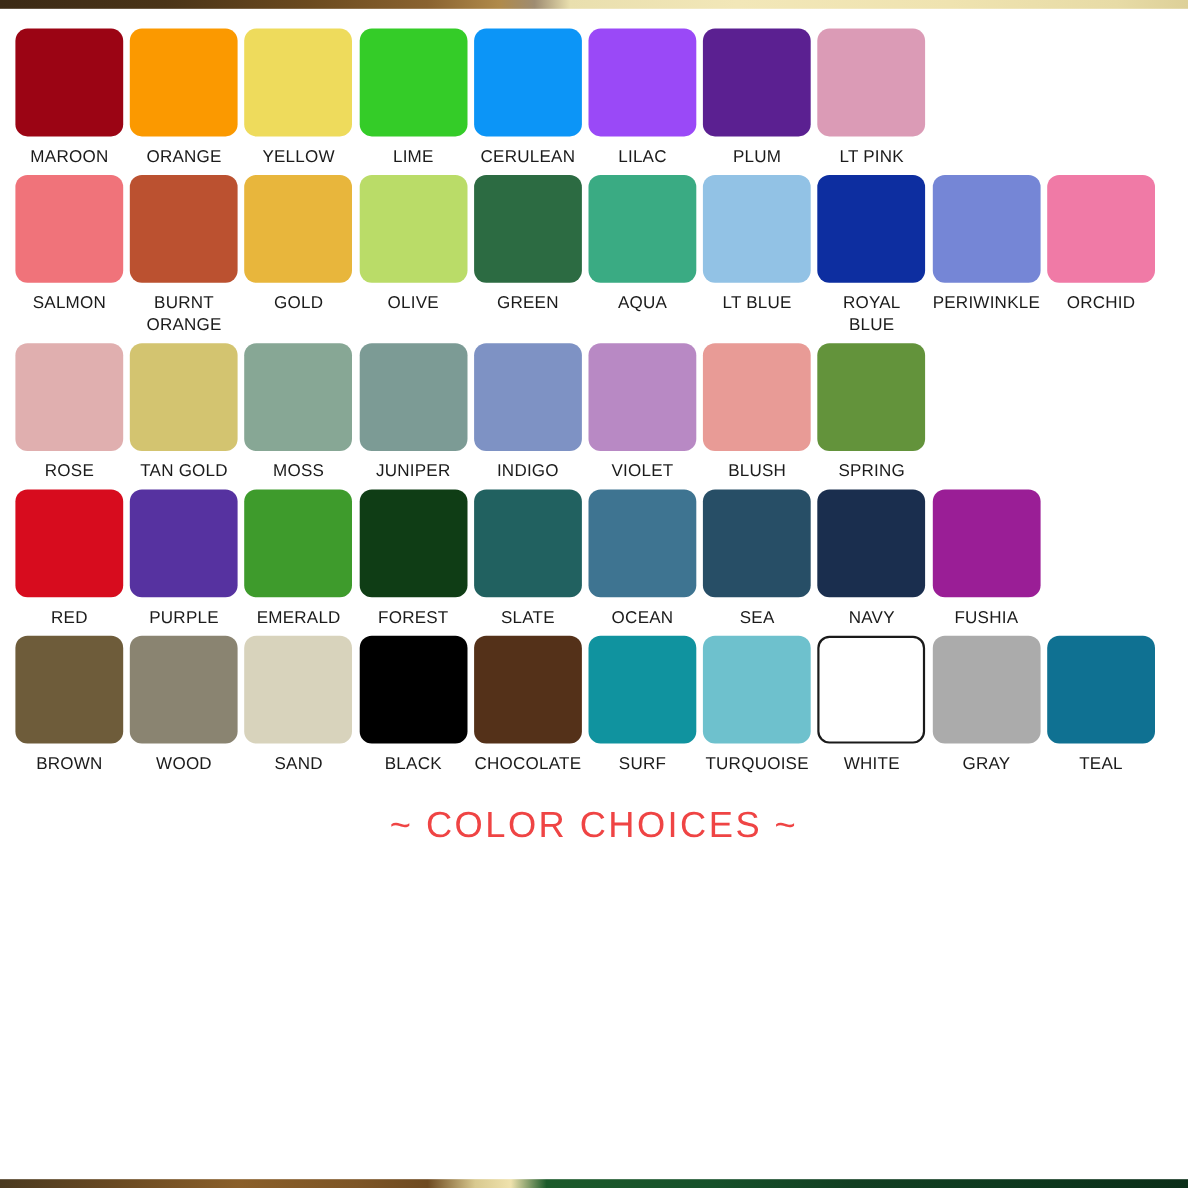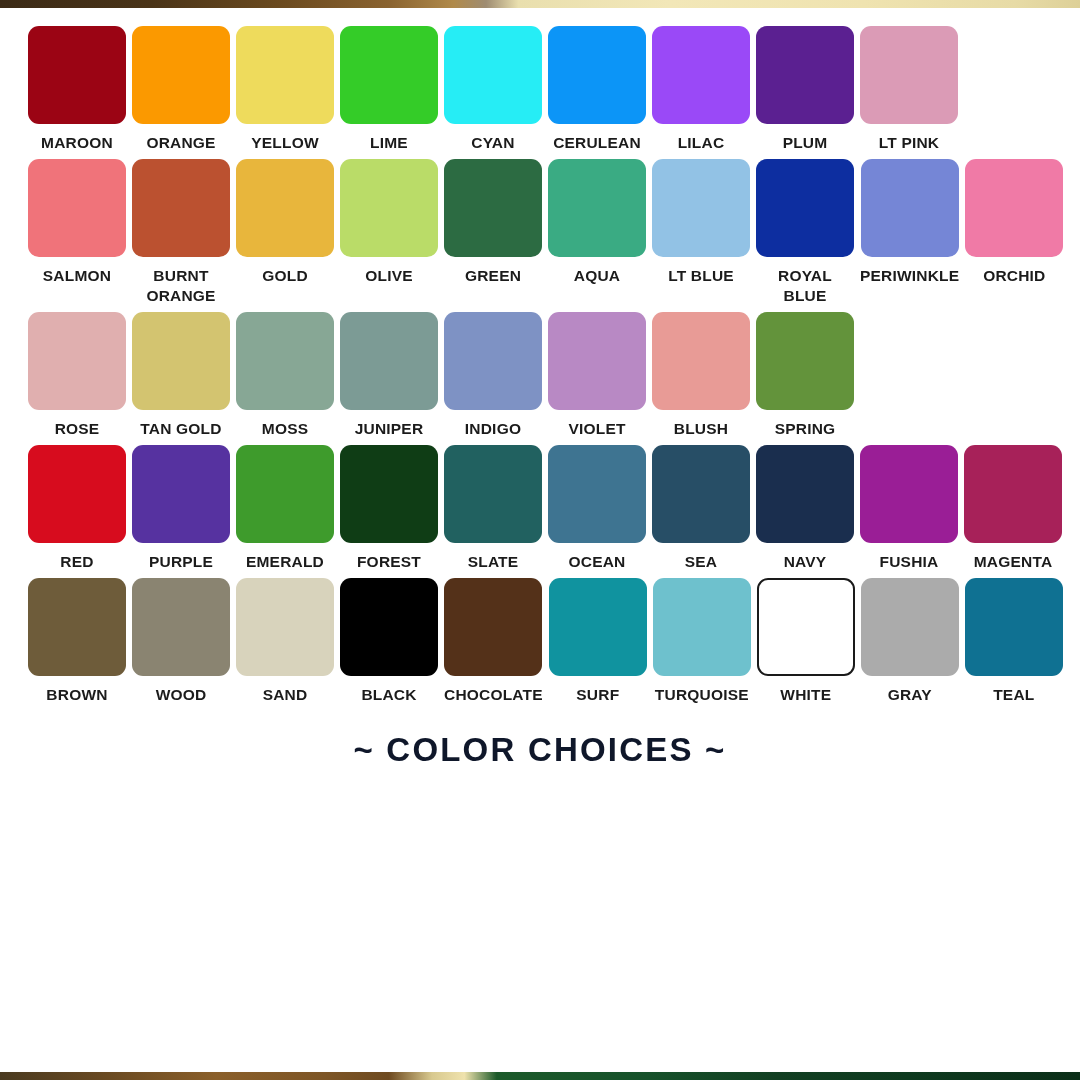--- a/index.html
+++ b/index.html
@@ -39,22 +39,21 @@
 
   .sheet {
     position: absolute;
     top: 8px;
     left: 0;
     width: 1080px;
     height: 1064px;
   }
 
   .palette {
-    padding: 18px 30px 0 28px;
-    font-weight: bold;
+    padding: 18px 30px 0 14px;
   }
 
   .row {
     display: grid;
     grid-template-columns: repeat(10, 1fr);
     column-gap: 6px;
     margin-bottom: 6px;
   }
 
   .cell {
@@ -86,22 +85,22 @@
   }
 
   .title-wrap {
     margin-top: 26px;
     text-align: center;
   }
   .chart-title {
     display: inline-block;
     font-size: 33px;
     letter-spacing: 2.2px;
-    font-weight: 700;
-    color: #0f172a;
+    font-weight: 400;
+    color: #ef4444;
     text-transform: uppercase;
   }
 </style>
 </head>
 <body>
 
 <div class="edge-strip top"></div>
 
 <div class="sheet">
   <div class="palette" id="palette">
@@ -116,24 +115,20 @@
         </div>
         <div class="cell">
           <div class="swatch" style="background-color: rgb(238, 219, 92);"></div>
           <div class="swatch-label">YELLOW</div>
         </div>
         <div class="cell">
           <div class="swatch" style="background-color: rgb(52, 204, 40);"></div>
           <div class="swatch-label">LIME</div>
         </div>
         <div class="cell">
-          <div class="swatch" style="background-color: rgb(38, 237, 245);"></div>
-          <div class="swatch-label">CYAN</div>
-        </div>
-        <div class="cell">
           <div class="swatch" style="background-color: rgb(12, 149, 247);"></div>
           <div class="swatch-label">CERULEAN</div>
         </div>
         <div class="cell">
           <div class="swatch" style="background-color: rgb(154, 73, 247);"></div>
           <div class="swatch-label">LILAC</div>
         </div>
         <div class="cell">
           <div class="swatch" style="background-color: rgb(91, 32, 145);"></div>
           <div class="swatch-label">PLUM</div>
@@ -250,24 +245,20 @@
           <div class="swatch" style="background-color: rgb(39, 78, 102);"></div>
           <div class="swatch-label">SEA</div>
         </div>
         <div class="cell">
           <div class="swatch" style="background-color: rgb(26, 46, 78);"></div>
           <div class="swatch-label">NAVY</div>
         </div>
         <div class="cell">
           <div class="swatch" style="background-color: rgb(154, 30, 150);"></div>
           <div class="swatch-label">FUSHIA</div>
-        </div>
-        <div class="cell">
-          <div class="swatch" style="background-color: rgb(167, 33, 89);"></div>
-          <div class="swatch-label">MAGENTA</div>
         </div>
       </div>
       <div class="row">
         <div class="cell">
           <div class="swatch" style="background-color: rgb(110, 92, 58);"></div>
           <div class="swatch-label">BROWN</div>
         </div>
         <div class="cell">
           <div class="swatch" style="background-color: rgb(138, 132, 113);"></div>
           <div class="swatch-label">WOOD</div>

